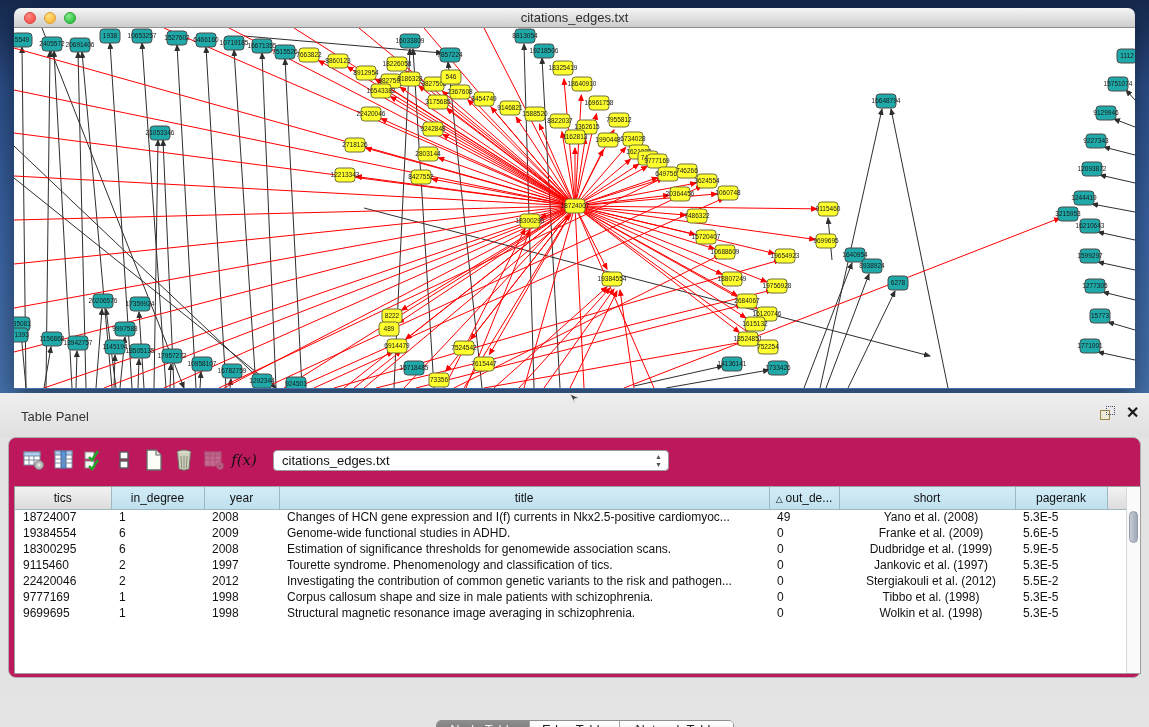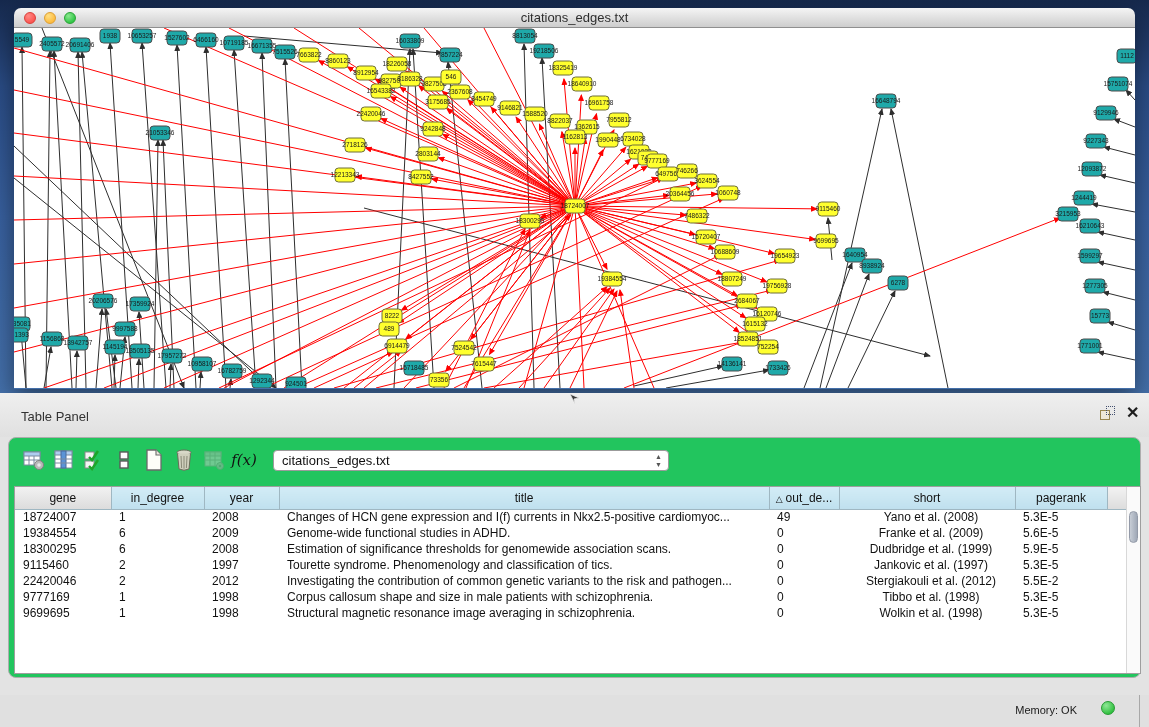--- a/index.html
+++ b/index.html
@@ -32,21 +32,21 @@
   
   .table-panel { position:absolute; left:0; top:393px; width:1149px; height:302px; background:#e3e3e3; }
   .panel-header { position:relative; height:44px; background:linear-gradient(180deg,#efefef,#e0e0e0); }
   .panel-title { position:absolute; left:21px; top:16px; font-size:13px; color:#333; }
   .float-icon { position:absolute; left:1100px; top:13px; width:17px; height:17px; }
   .float-icon .sq1 { position:absolute; left:0; top:4px; width:10px; height:10px; border:1.5px solid #9a874e; background:#efe9d8; }
   .float-icon .sq2 { position:absolute; left:6px; top:0; width:9px; height:9px; border:1.5px dotted #44506e; }
   .close-icon { position:absolute; left:1126px; top:10px; font-size:16px; font-weight:bold; color:#1c1c1c; cursor:default; }
 
   .inner-panel { position:absolute; left:8px; top:44px; width:1133px; height:241px;
-                 background:#22c55e; border:1px solid #adadad; border-radius:8px; }
+                 background:#be185d; border:1px solid #adadad; border-radius:8px; }
   .toolbar { position:absolute; left:10px; top:6px; height:32px; display:flex; align-items:center; }
   .tbtn { width:30px; height:28px; display:flex; align-items:center; justify-content:center; border:none; background:transparent; }
   .fx { font-family:"DejaVu Serif", serif; font-style:italic; font-size:15px; color:#111; }
   .combo { position:relative; margin-left:14px; width:396px; height:21px; background:#fff;
            border:1px solid #9b9b9b; border-radius:4px; font-size:13px; color:#111;
            display:flex; align-items:center; padding-left:8px; }
   .combo .stepper { position:absolute; right:6px; top:2px; font-size:7px; line-height:8px; color:#555; text-align:center; }
 
   .table-wrap { position:absolute; left:5px; top:48px; width:1127px; height:188px;
                 background:#fff; border:1px solid #9e9e9e; overflow:hidden; }
@@ -567,21 +567,21 @@
               <col style="width: 93px;">
               <col style="width: 75px;">
               <col style="width: 490px;">
               <col style="width: 70px;">
               <col style="width: 176px;">
               <col style="width: 92px;">
               <col style="width: 20px;">
             </colgroup>
             <thead>
               <tr>
-                <th class="first">gene</th>
+                <th class="first">tics</th>
                 <th>in_degree</th>
                 <th>year</th>
                 <th>title</th>
                 <th><span class="sortmark">△</span>out_de...</th>
                 <th>short</th>
                 <th>pagerank</th>
                 <th class="first"></th>
               </tr>
             </thead>
             <tbody>
@@ -663,18 +663,13 @@
       </div>
 
       <div class="tabs" id="tabs">
           <div class="seg active" style="width: 92px;">Node Table</div>
           <div class="seg" style="width: 90px;">Edge Table</div>
           <div class="seg" style="width: 114px;">Network Table</div>
         </div>
     </div>
   </div>
 
-  <div class="status-bar">
-    <span class="mem-label">Memory: OK</span>
-    <span class="mem-dot"></span>
-    <span class="status-divider"></span>
-  </div>
 </div>
 
 </body></html>

